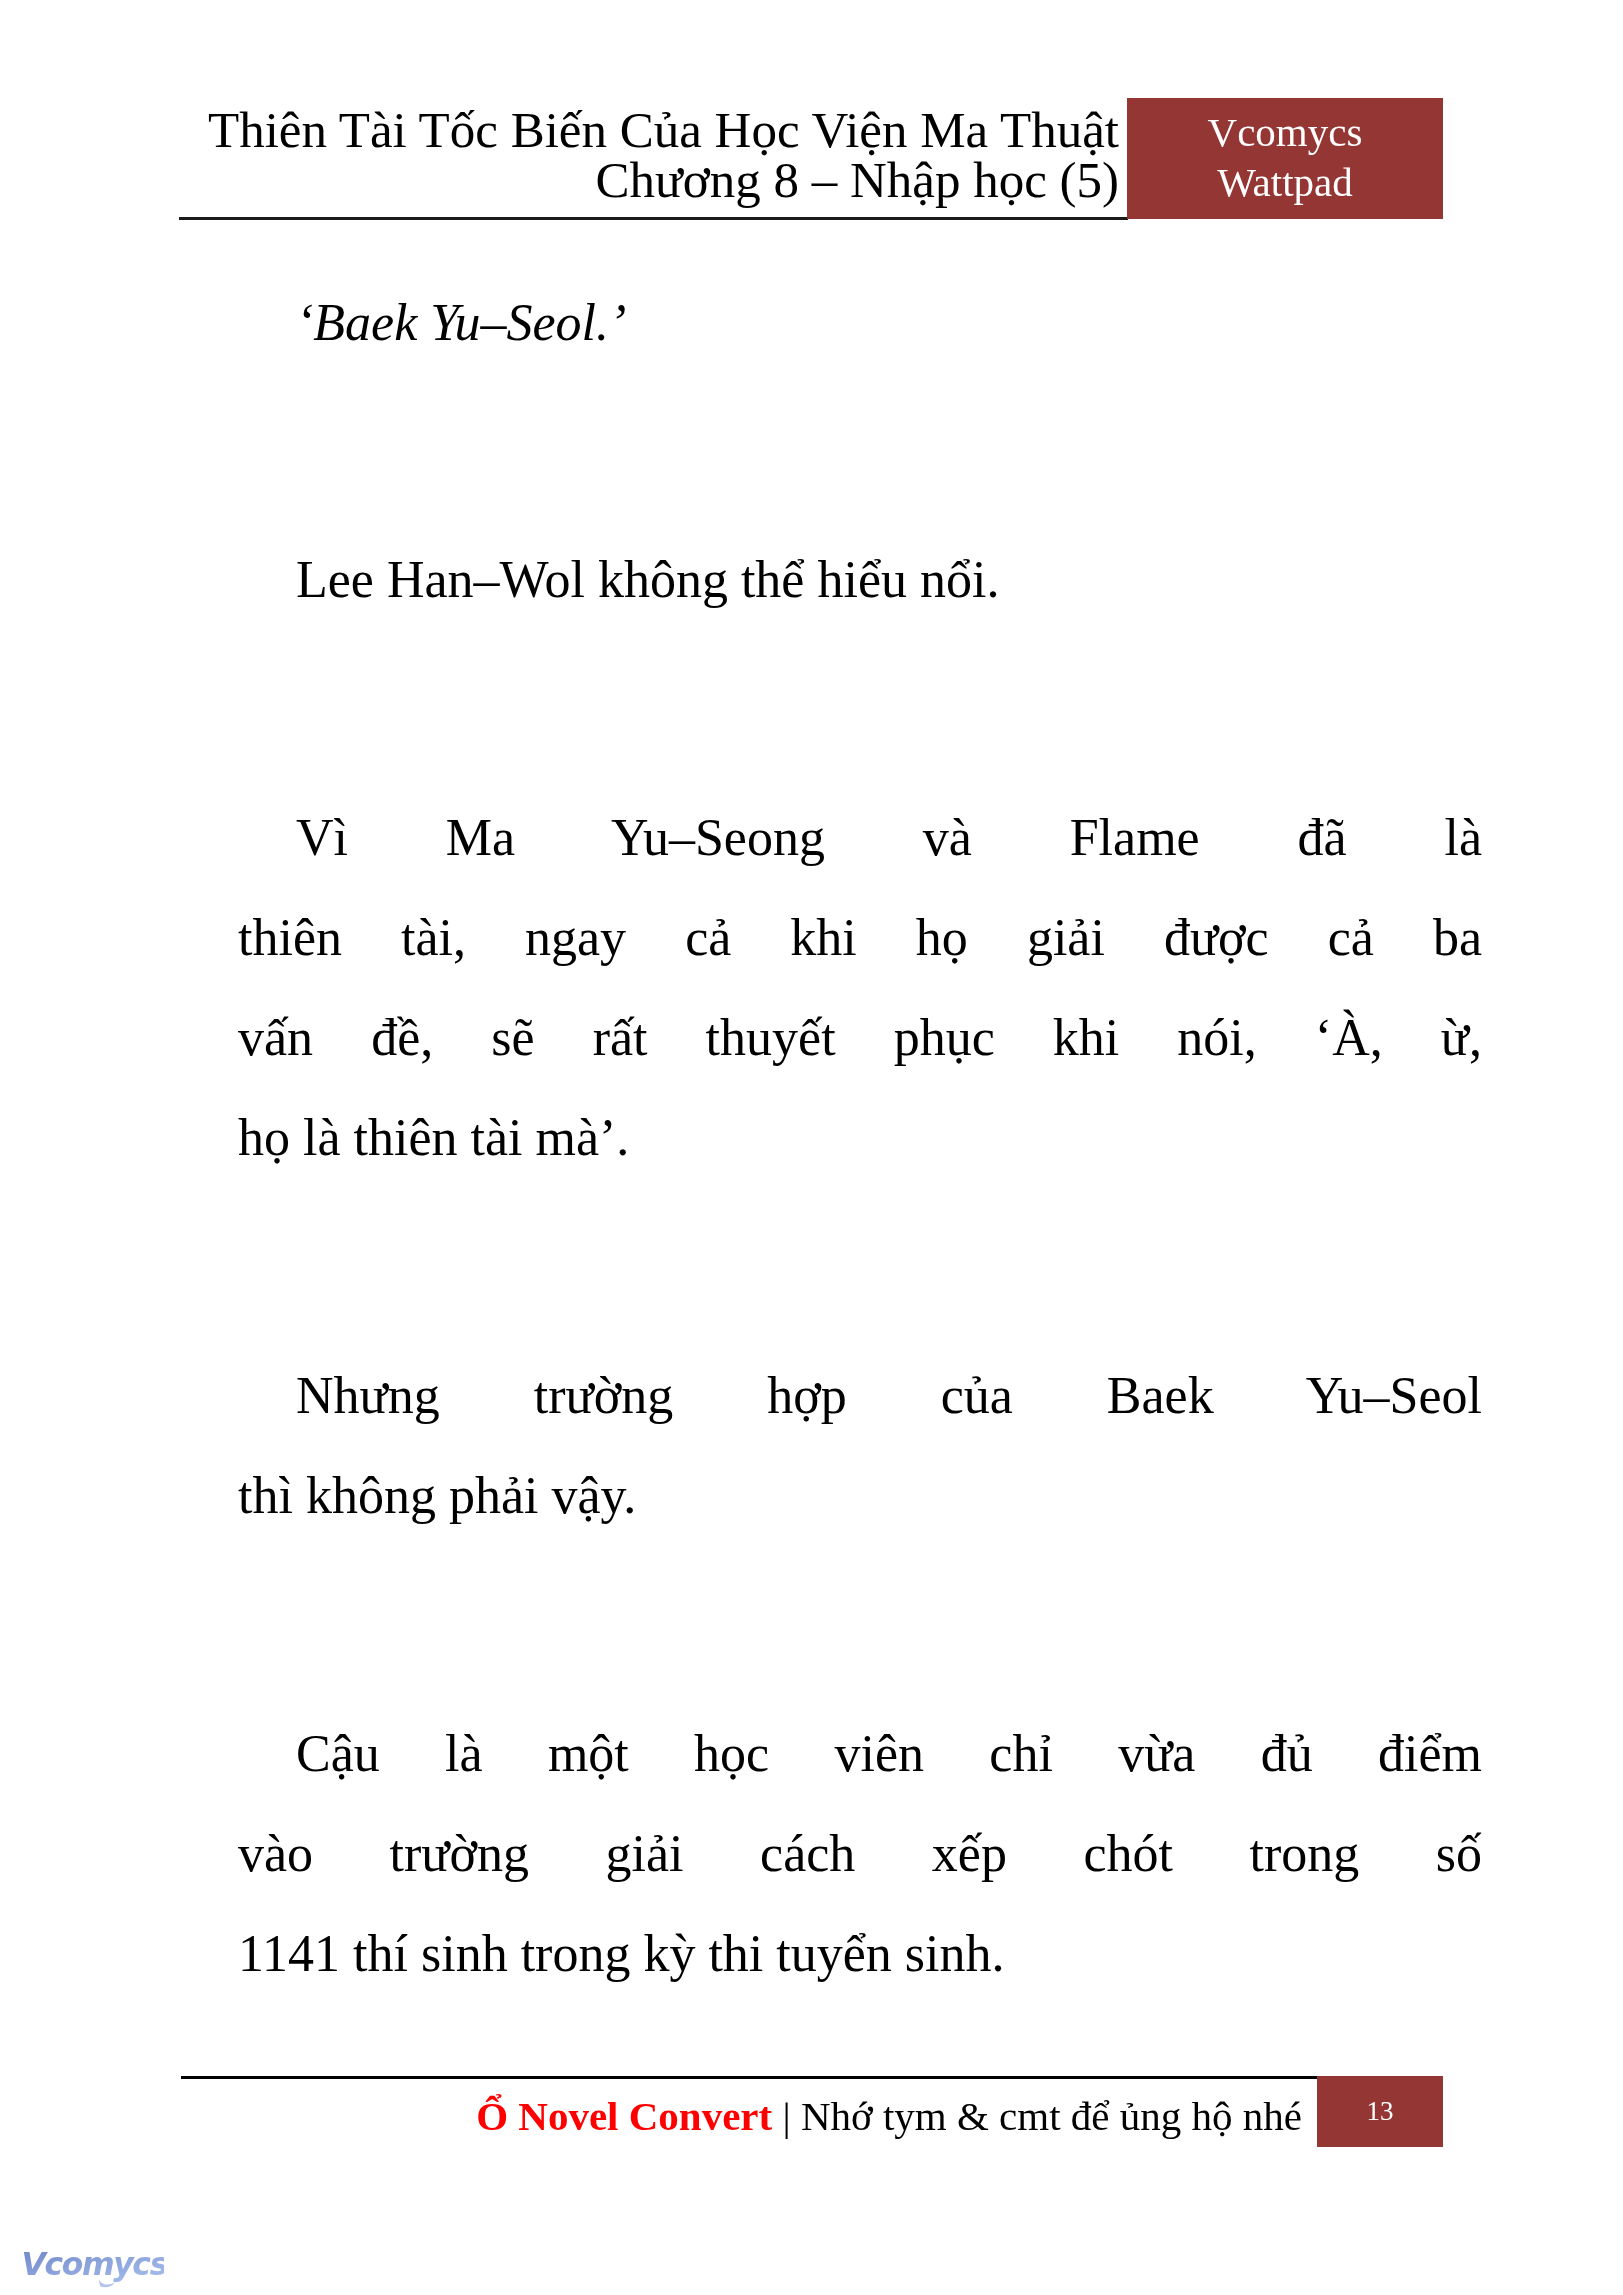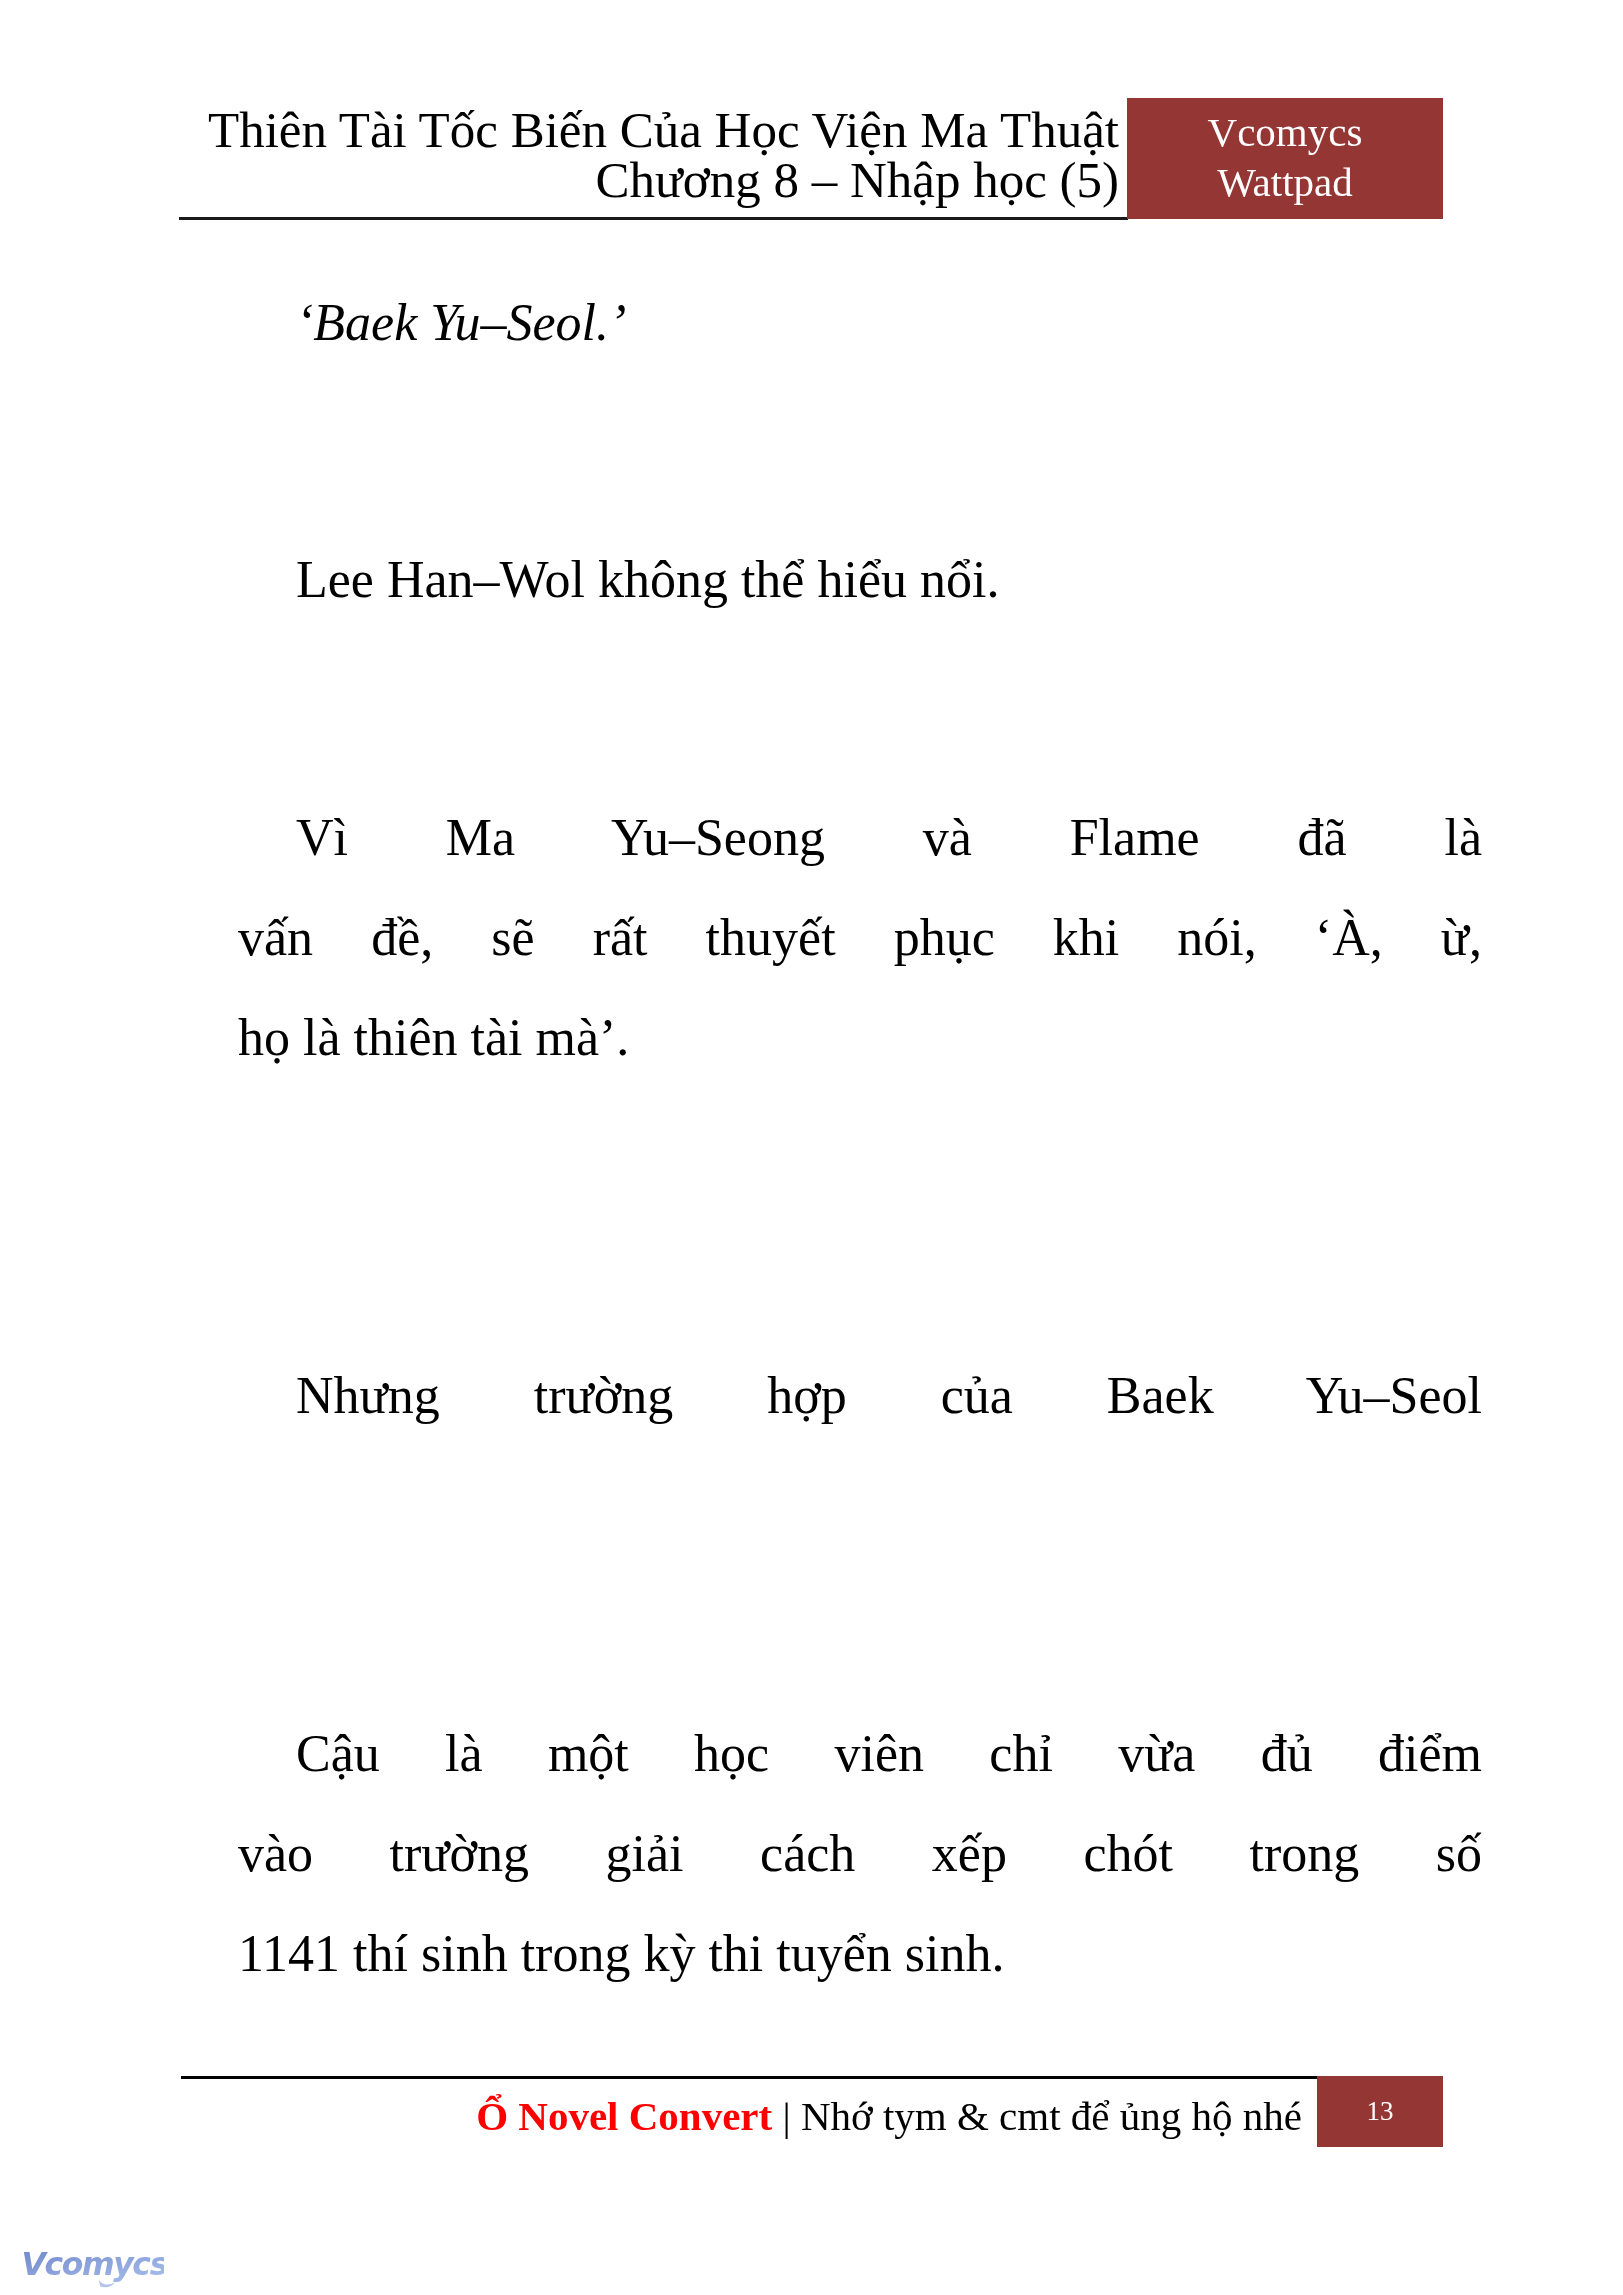--- a/index.html
+++ b/index.html
@@ -130,26 +130,28 @@
   <div class="para italic" style="top:273px;">
     <span class="line" style="text-indent: 0px; margin-left: 58px;">‘Baek Yu–Seol.’</span>
   </div>
 
   <div class="para" style="top:530px;">
     <span class="line" style="text-indent: 0px; margin-left: 58px;">Lee Han–Wol không thể hiểu nổi.</span>
   </div>
 
   <div class="para" style="top:788px;">
     <span class="line just" style="width: auto; display: block; text-indent: 0px; word-spacing: 33px; margin-left: 58px;">Vì Ma Yu–Seong và Flame đã là</span>
+    <span class="line just" style="text-indent: 0px; width: auto; display: block; word-spacing: 3.6px;">thiên tài, ngay cả khi họ giải được cả ba</span>
     <span class="line just" style="text-indent: 0px; width: auto; display: block; word-spacing: 2.2px;">vấn đề, sẽ rất thuyết phục khi nói, ‘À, ừ,</span>
     <span class="line" style="text-indent:0;">họ là thiên tài mà’.</span>
   </div>
 
   <div class="para" style="top:1346px;">
     <span class="line just" style="width: auto; display: block; text-indent: 0px; word-spacing: 9px; margin-left: 58px;">Nhưng trường hợp của Baek Yu–Seol</span>
+    <span class="line" style="text-indent:0;">thì không phải vậy.</span>
   </div>
 
   <div class="para" style="top:1704px;">
     <span class="line just" style="width: auto; display: block; text-indent: 0px; word-spacing: 8.2px; margin-left: 58px;">Cậu là một học viên chỉ vừa đủ điểm</span>
     <span class="line just" style="text-indent: 0px; width: auto; display: block; word-spacing: 6.1px;">vào trường giải cách xếp chót trong số</span>
     <span class="line" style="text-indent:0;">1141 thí sinh trong kỳ thi tuyển sinh.</span>
   </div>
 </div>
 
 <div class="footer-rule"></div>

